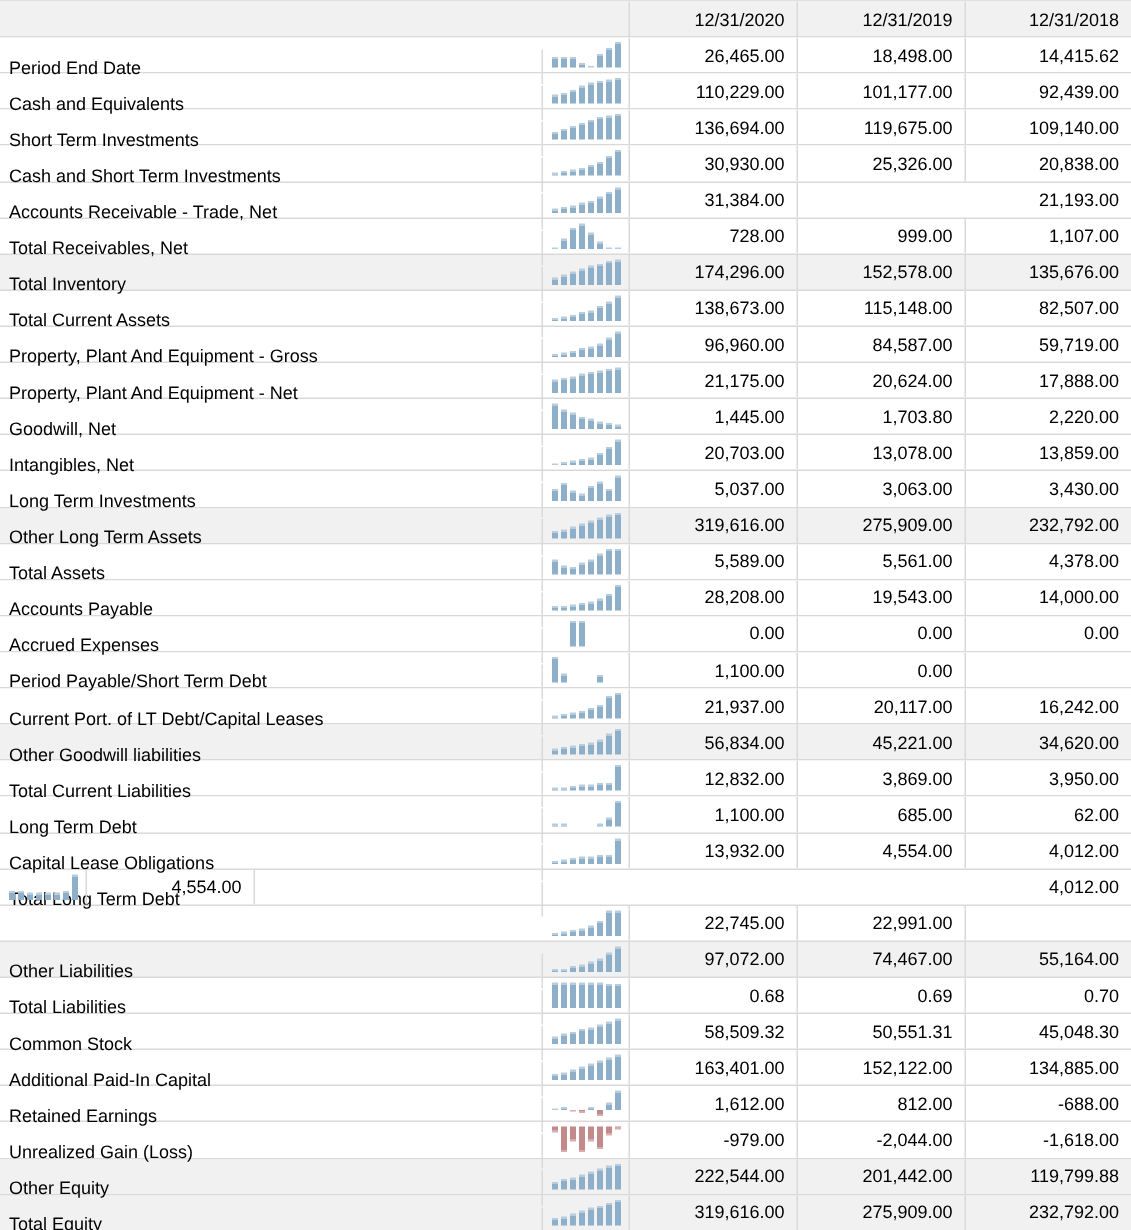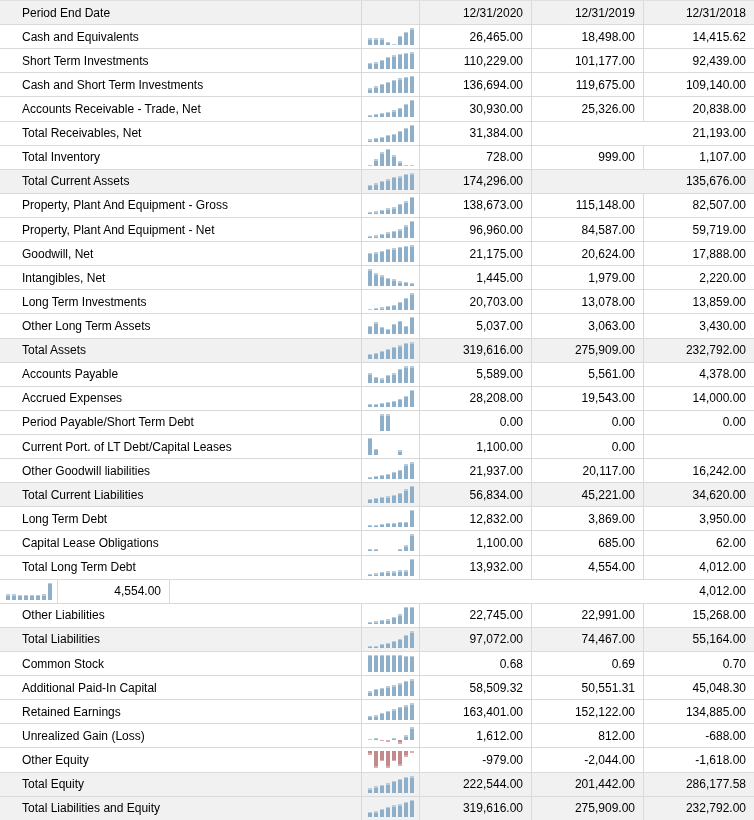--- a/index.html
+++ b/index.html
@@ -8,22 +8,22 @@
     font-family:"Liberation Sans","DejaVu Sans",sans-serif;
     font-size:12px;color:#000;border-top:1px solid #e0e0e0;
   }
   .row{
     display:flex;align-items:stretch;height:24.12px;box-sizing:border-box;
     border-bottom:1px solid #d9d9d9;background:#fff;
   }
   .row.hl{background:#f1f1f1;}
   .cell{display:flex;align-items:center;box-sizing:border-box;height:100%;}
   .c-label{
-    width:362px;padding-left:22px;border-right:1px solid #d9d9d9;
-    white-space:nowrap;overflow:hidden;
+    width:362px;padding-left:6px;border-right:1px solid #d9d9d9;
+    white-space:nowrap;overflow:hidden;margin-top:32px;
   }
   .c-spark{
     width:58px;border-right:1px solid #d9d9d9;justify-content:center;
   }
   .c-val{
     width:112px;border-right:1px solid #d9d9d9;justify-content:flex-end;
     padding-right:8px;white-space:nowrap;
   }
   .c-val.last{flex:1;border-right:none;}
   .spark{position:relative;width:46px;height:17px;}
@@ -158,20 +158,21 @@
             <div class="bar pos" style="left: 6px; width: 4px; height: 6.8px; top: 10.2px;"></div>
             <div class="bar pos" style="left: 12px; width: 4px; height: 8.5px; top: 8.5px;"></div>
             <div class="bar pos" style="left: 18px; width: 4px; height: 10.54px; top: 6.46px;"></div>
             <div class="bar pos" style="left: 24px; width: 4px; height: 12.58px; top: 4.42px;"></div>
             <div class="bar pos" style="left: 30px; width: 4px; height: 14.28px; top: 2.72px;"></div>
             <div class="bar pos" style="left: 36px; width: 4px; height: 15.81px; top: 1.19px;"></div>
             <div class="bar pos" style="left: 42px; width: 4px; height: 17px; top: 0px;"></div>
           </div>
         </div>
         <div class="cell c-val">174,296.00</div>
+        <div class="cell c-val">152,578.00</div>
         <div class="cell c-val last">135,676.00</div>
       </div>
       <div class="row">
         <div class="cell c-label">Property, Plant And Equipment - Gross</div>
         <div class="cell c-spark">
           <div class="spark">
             <div class="bar pos" style="left: 0px; width: 4px; height: 2.21px; top: 14.79px;"></div>
             <div class="bar pos" style="left: 6px; width: 4px; height: 3.06px; top: 13.94px;"></div>
             <div class="bar pos" style="left: 12px; width: 4px; height: 4.25px; top: 12.75px;"></div>
             <div class="bar pos" style="left: 18px; width: 4px; height: 5.61px; top: 11.39px;"></div>
@@ -229,21 +230,21 @@
             <div class="bar pos" style="left: 6px; width: 4px; height: 13.26px; top: 3.74px;"></div>
             <div class="bar pos" style="left: 12px; width: 4px; height: 10.88px; top: 6.12px;"></div>
             <div class="bar pos" style="left: 18px; width: 4px; height: 8.5px; top: 8.5px;"></div>
             <div class="bar pos" style="left: 24px; width: 4px; height: 6.8px; top: 10.2px;"></div>
             <div class="bar pos" style="left: 30px; width: 4px; height: 5.44px; top: 11.56px;"></div>
             <div class="bar pos" style="left: 36px; width: 4px; height: 4.25px; top: 12.75px;"></div>
             <div class="bar pos" style="left: 42px; width: 4px; height: 3.06px; top: 13.94px;"></div>
           </div>
         </div>
         <div class="cell c-val">1,445.00</div>
-        <div class="cell c-val">1,979.00</div>
+        <div class="cell c-val">1,703.80</div>
         <div class="cell c-val last">2,220.00</div>
       </div>
       <div class="row">
         <div class="cell c-label">Long Term Investments</div>
         <div class="cell c-spark">
           <div class="spark">
             <div class="bar pos" style="left: 0px; width: 4px; height: 1.36px; top: 15.64px;"></div>
             <div class="bar pos" style="left: 6px; width: 4px; height: 2.04px; top: 14.96px;"></div>
             <div class="bar pos" style="left: 12px; width: 4px; height: 2.89px; top: 14.11px;"></div>
             <div class="bar pos" style="left: 18px; width: 4px; height: 4.08px; top: 12.92px;"></div>
@@ -466,21 +467,20 @@
             <div class="bar pos" style="left: 12px; width: 4px; height: 3.57px; top: 13.43px;"></div>
             <div class="bar pos" style="left: 18px; width: 4px; height: 4.93px; top: 12.07px;"></div>
             <div class="bar pos" style="left: 24px; width: 4px; height: 6.8px; top: 10.2px;"></div>
             <div class="bar pos" style="left: 30px; width: 4px; height: 9.52px; top: 7.48px;"></div>
             <div class="bar pos" style="left: 36px; width: 4px; height: 16.66px; top: 0.34px;"></div>
             <div class="bar pos" style="left: 42px; width: 4px; height: 17px; top: 0px;"></div>
           </div>
         </div>
         <div class="cell c-val">22,745.00</div>
         <div class="cell c-val">22,991.00</div>
-        <div class="cell c-val last">15,268.00</div>
       </div>
       <div class="row hl">
         <div class="cell c-label">Total Liabilities</div>
         <div class="cell c-spark">
           <div class="spark">
             <div class="bar pos" style="left: 0px; width: 4px; height: 1.7px; top: 15.3px;"></div>
             <div class="bar pos" style="left: 6px; width: 4px; height: 2.38px; top: 14.62px;"></div>
             <div class="bar pos" style="left: 12px; width: 4px; height: 3.4px; top: 13.6px;"></div>
             <div class="bar pos" style="left: 18px; width: 4px; height: 4.76px; top: 12.24px;"></div>
             <div class="bar pos" style="left: 24px; width: 4px; height: 6.46px; top: 10.54px;"></div>
@@ -592,21 +592,21 @@
             <div class="bar pos" style="left: 12px; width: 4px; height: 7.99px; top: 9.01px;"></div>
             <div class="bar pos" style="left: 18px; width: 4px; height: 9.69px; top: 7.31px;"></div>
             <div class="bar pos" style="left: 24px; width: 4px; height: 11.56px; top: 5.44px;"></div>
             <div class="bar pos" style="left: 30px; width: 4px; height: 13.43px; top: 3.57px;"></div>
             <div class="bar pos" style="left: 36px; width: 4px; height: 15.3px; top: 1.7px;"></div>
             <div class="bar pos" style="left: 42px; width: 4px; height: 17px; top: 0px;"></div>
           </div>
         </div>
         <div class="cell c-val">222,544.00</div>
         <div class="cell c-val">201,442.00</div>
-        <div class="cell c-val last">286,177.58</div>
+        <div class="cell c-val last">119,799.88</div>
       </div>
       <div class="row hl">
         <div class="cell c-label">Total Liabilities and Equity</div>
         <div class="cell c-spark">
           <div class="spark">
             <div class="bar pos" style="left: 0px; width: 4px; height: 4.59px; top: 12.41px;"></div>
             <div class="bar pos" style="left: 6px; width: 4px; height: 5.95px; top: 11.05px;"></div>
             <div class="bar pos" style="left: 12px; width: 4px; height: 7.48px; top: 9.52px;"></div>
             <div class="bar pos" style="left: 18px; width: 4px; height: 9.35px; top: 7.65px;"></div>
             <div class="bar pos" style="left: 24px; width: 4px; height: 11.22px; top: 5.78px;"></div>

